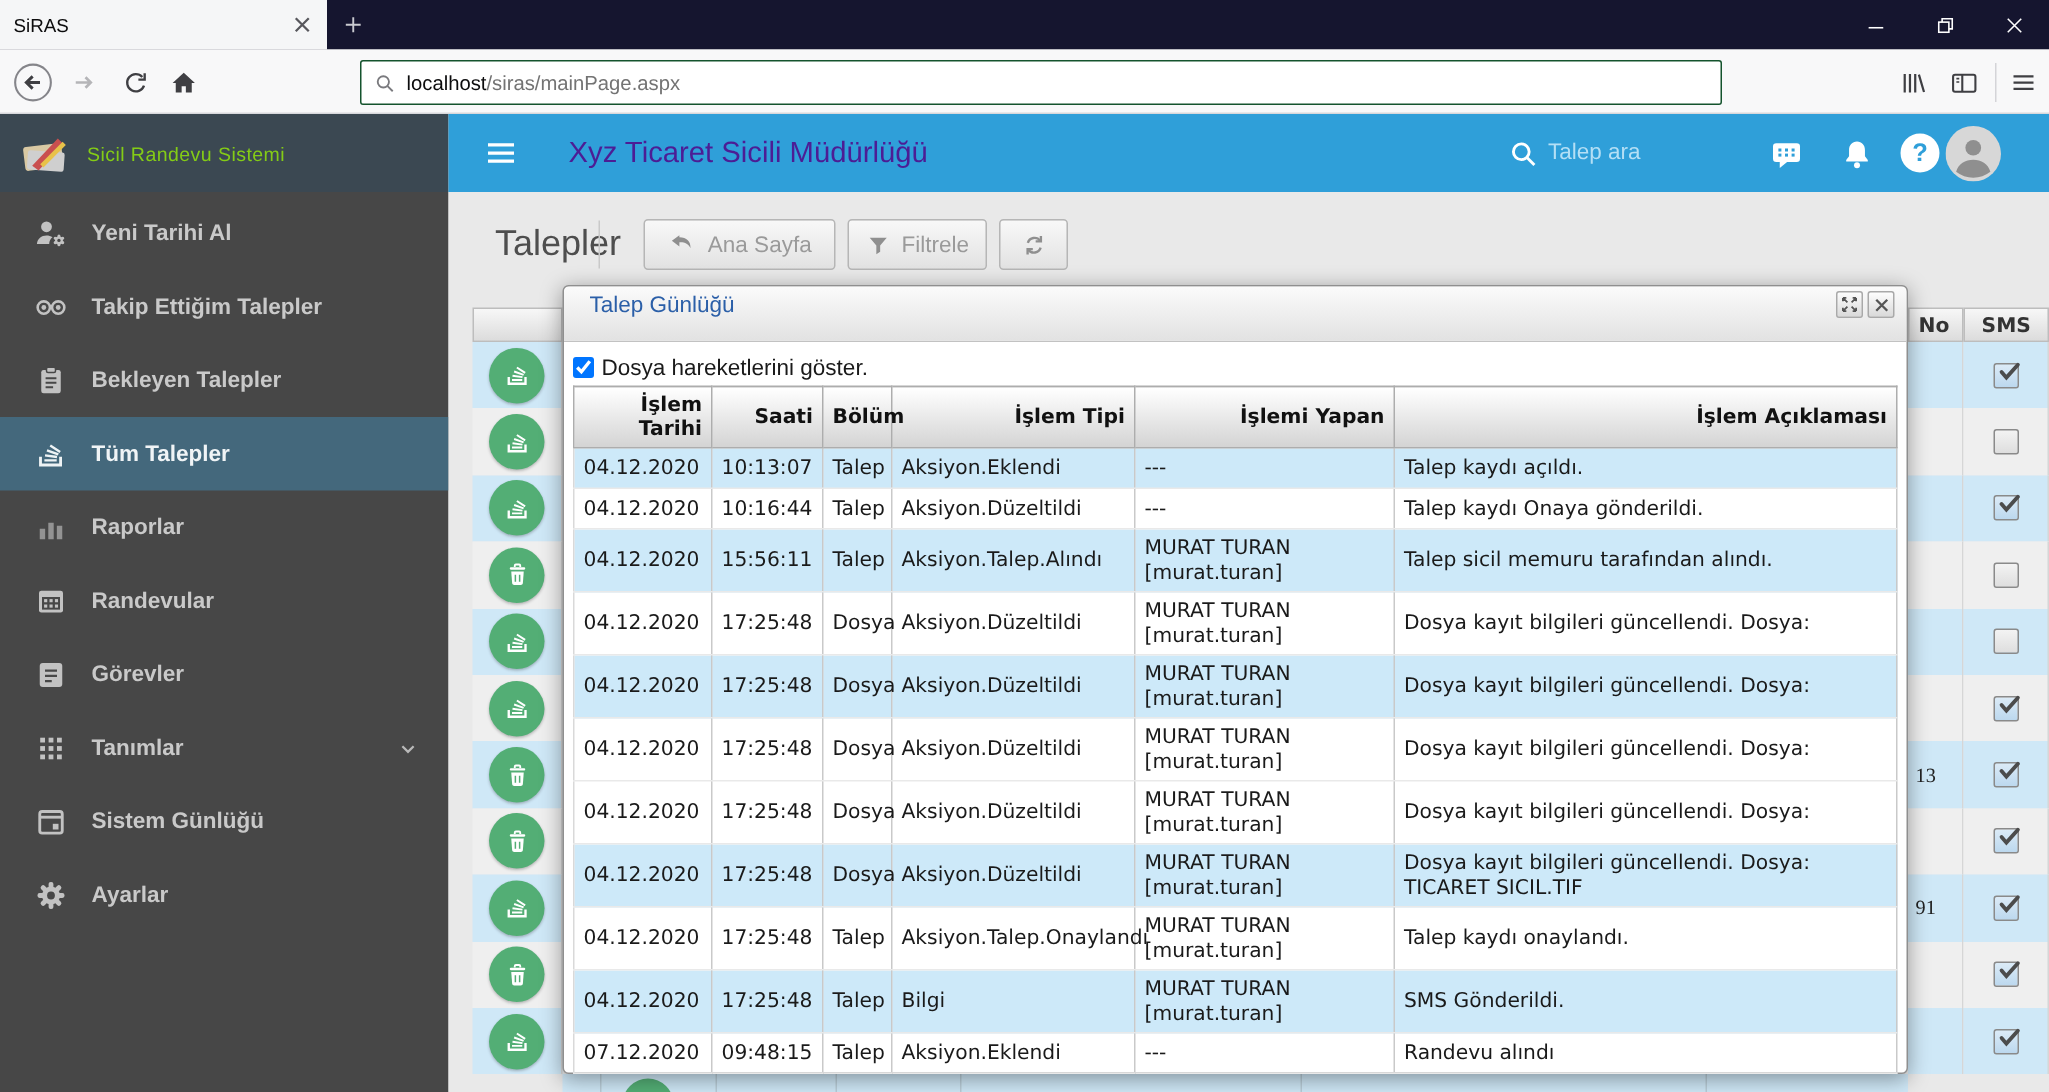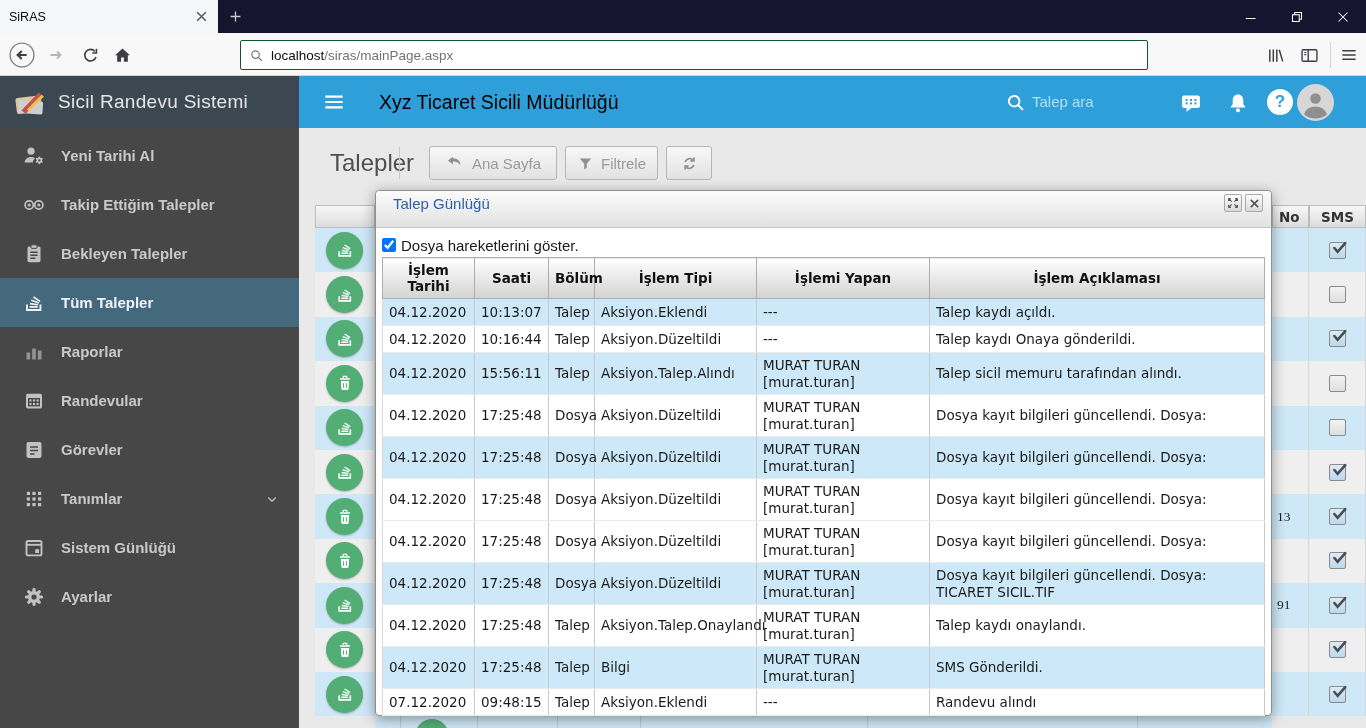--- a/index.html
+++ b/index.html
@@ -18,23 +18,23 @@
 
   .navbar { position:absolute; left:0; top:33px; width:1366px; height:43px; background:#f8f8f9; border-bottom:1px solid #d8d8dc; }
   .nav-ico { position:absolute; top:8px; width:28px; height:28px; display:flex; align-items:center; justify-content:center; }
   .urlbar { position:absolute; left:240px; top:7px; width:908px; height:30px; background:#fff; border:1px solid #14532d; border-radius:2px; display:flex; align-items:center; padding:0 8px; }
   .url-text { font-size:13.5px; margin-left:7px; color:#737373; }
   .url-text b { color:#0c0c0d; font-weight:normal; }
   .nav-sep { position:absolute; left:1330px; top:9px; width:1px; height:26px; background:#d4d4d8; }
 
   
   .logo-bar { position:absolute; left:0; top:76px; width:299px; height:52px; background:#3b4852; display:flex; align-items:center; padding:0 12px; }
-  .logo-title { color:#e5e5e5; font-size:19px; margin-left:10px; letter-spacing:.3px; }
+  .logo-title { color:#84cc16; font-size:13px; margin-left:10px; letter-spacing:.3px; }
   .app-header { position:absolute; left:299px; top:76px; width:1067px; height:52px; background:#2f9fd9; display:flex; align-items:center; }
-  .app-title { color:#000000; font-size:19.5px; margin-left:32px; }
+  .app-title { color:#4c1d95; font-size:19.5px; margin-left:32px; }
   .hdr-search { position:absolute; left:706px; top:16px; }
   .hdr-search-ph { position:absolute; left:733px; top:17px; color:#b4dff5; font-size:15px; }
   .hdr-ico { position:absolute; top:15px; width:24px; height:24px; }
   .help-circle { position:absolute; left:968px; top:13px; width:26px; height:26px; border-radius:50%; background:#fff; color:#2f9fd9; font-weight:bold; font-size:17px; display:flex; align-items:center; justify-content:center; }
   .avatar { position:absolute; left:998px; top:8px; width:37px; height:37px; }
 
   .sidebar { position:absolute; left:0; top:128px; width:299px; height:600px; background:#474747; }
   .side-item { position:relative; height:49px; display:flex; align-items:center; cursor:pointer; }
   .side-item.active { background:#44687c; }
   .side-ico { width:26px; height:24px; margin-left:22px; color:#c2c2c2; flex:none; }
@@ -70,21 +70,21 @@
 
   
   .modal { position:absolute; left:375px; top:190px; width:897px; height:526px; background:#fff; border:1px solid #8f8f8f; border-radius:4px; box-shadow:0 3px 14px rgba(0,0,0,.38); z-index:10; }
   .modal-head { height:37px; background:linear-gradient(#fbfbfb,#e2e2e2); border-bottom:1px solid #c2c2c2; border-radius:4px 4px 0 0; display:flex; align-items:center; padding:0 8px 12px 17px; }
   .modal-title { color:#2b5fa8; font-size:15px; flex:1; }
   .mhb { width:18px; height:18px; border:1px solid #a9a9a9; border-radius:2px; background:linear-gradient(#fdfdfd,#d9d9d9); display:flex; align-items:center; justify-content:center; margin-left:3px; }
   .modal-body { padding:5px 6px; }
   .chk-row { display:flex; align-items:center; height:24px; font-size:15px; color:#1a1a1a; }
   .chk-row input { width:14px; height:14px; margin-right:5px; }
   table.log { border-collapse:collapse; width:883px; table-layout:fixed; font-family:"DejaVu Sans", sans-serif; }
-  table.log th { background:linear-gradient(#ffffff,#d3d3d3); border:1px solid #adadad; border-left:none; font-size:13.5px; color:#111; text-align:center; padding:4px 6px; height:26px;margin-top:44px; }
+  table.log th { background:linear-gradient(#ffffff,#d3d3d3); border:1px solid #adadad; border-left:none; font-size:13.5px; color:#111; text-align:right; padding:4px 6px; height:26px;margin-top:44px; }
   table.log th:first-child { border-left:1px solid #adadad; }
   table.log td { font-size:13.5px; color:#1a1a1a; padding:2px 6px; border-right:1px solid #c9c9c9; border-bottom:1px solid #e9e9e9; vertical-align:middle; line-height:17px; }
   table.log td:first-child { border-left:1px solid #d9d9d9; }
   tr.blue td { background:#cde9f9; }
   tr.short td { height:27px; }
   tr.tall td { height:42px; }
   .pre { white-space:pre-line; }
 </style>
 </head>
 <body>

